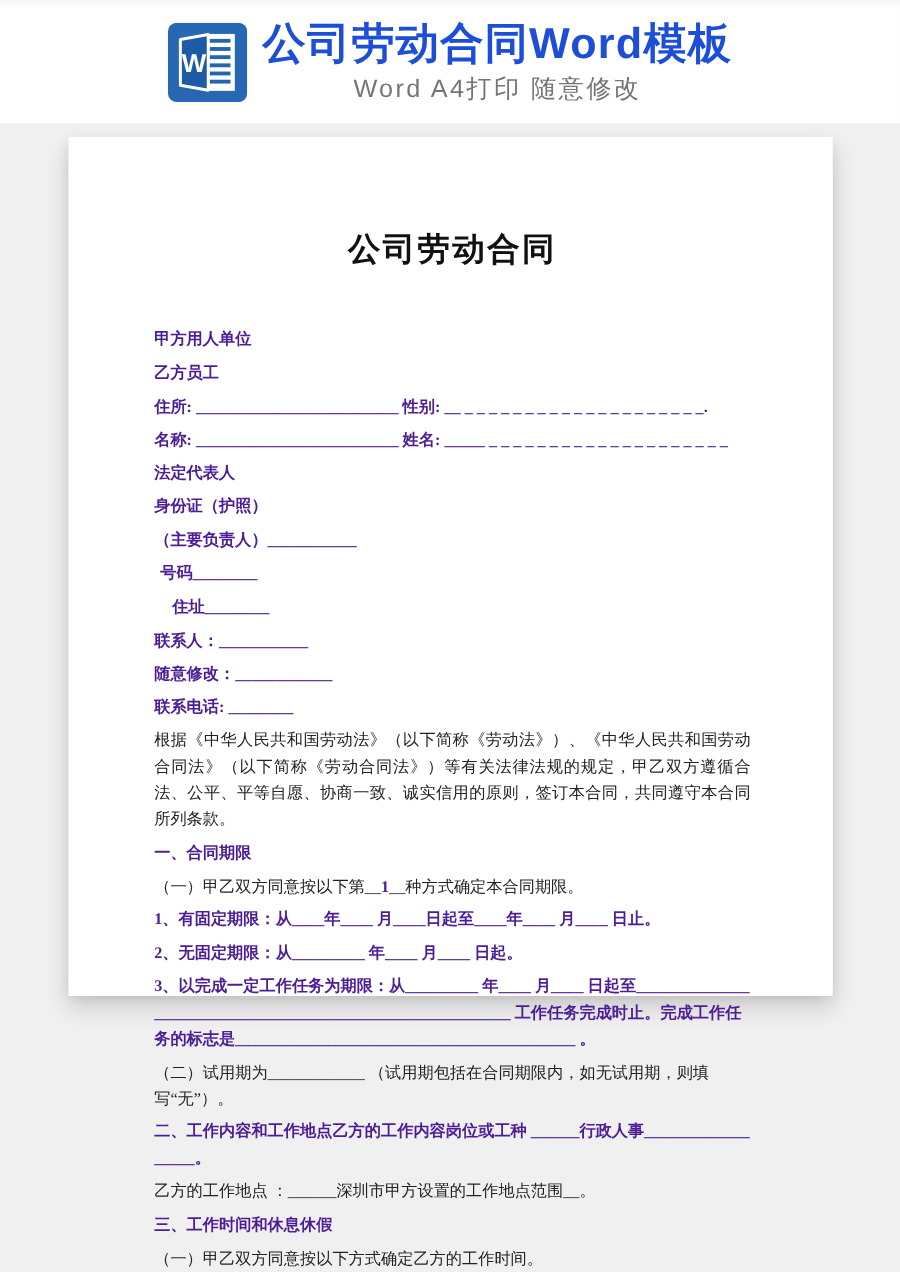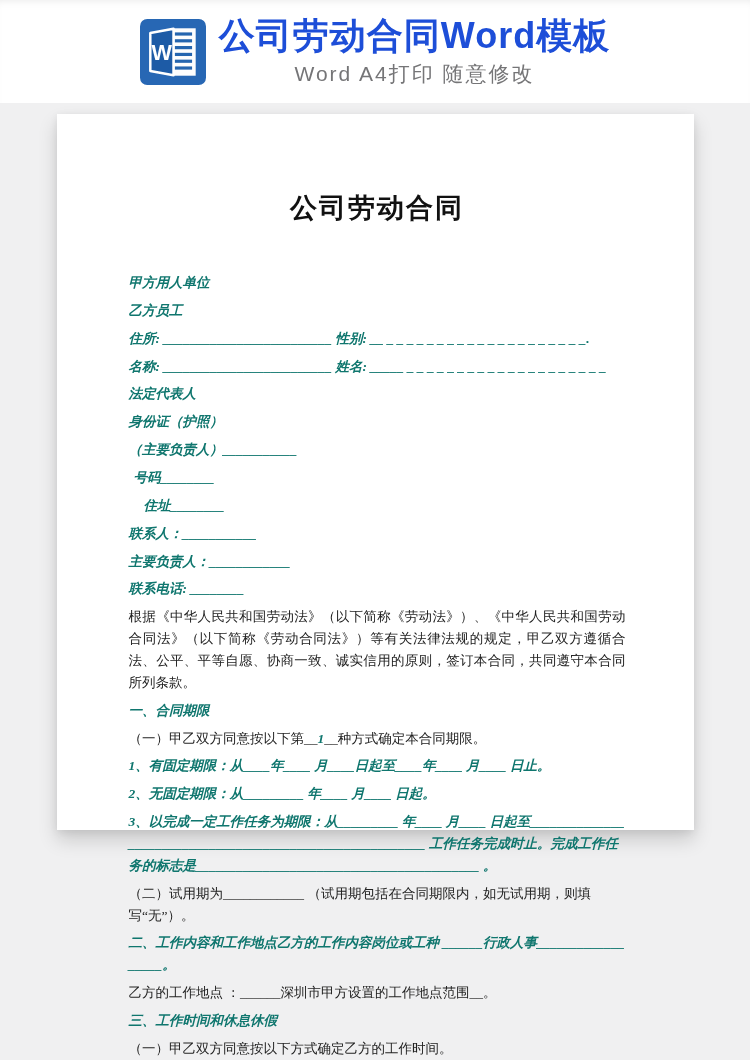--- a/index.html
+++ b/index.html
@@ -37,21 +37,21 @@
     padding: 58px 68px 40px 72px;
     box-shadow: 0 10px 18px rgba(0,0,0,0.16), 0 2px 8px rgba(0,0,0,0.07);
     color: #222222;
     font-size: 13.5px;
   }
   .doc-title {
     text-align: center; font-size: 27px; font-weight: 700; color: #111;
     letter-spacing: 2px; margin: 18px 0 46px 0;
   }
   .paper p { line-height: 1.62; margin: 0 0 6px 0; word-break: break-all; }
-  .b { font-weight: 700; color: #0f766e; font-style: italic; }
+  .b { font-weight: 700; color: #4c1d95; }
   .ind-sm { padding-left: 5px; }
   .ind { padding-left: 15px; }
   .justify { text-align: justify; }
 </style>
 </head>
 <body>
 
 <div class="header">
   <div class="logo">
     <svg viewBox="0 0 64 64" width="66" height="66" aria-hidden="true">
@@ -82,21 +82,21 @@
     <p class="b">甲方用人单位</p>
     <p class="b">乙方员工</p>
     <p class="b">住所: _________________________ 性别: __ _ _ _ _ _ _ _ _ _ _ _ _ _ _ _ _ _ _ _ _.</p>
     <p class="b">名称: _________________________ 姓名: _____ _ _ _ _ _ _ _ _ _ _ _ _ _ _ _ _ _ _ _ _</p>
     <p class="b">法定代表人</p>
     <p class="b">身份证（护照）</p>
     <p class="b">（主要负责人）___________</p>
     <p class="b ind-sm">号码________</p>
     <p class="b ind">住址________</p>
     <p class="b">联系人：___________</p>
-    <p class="b">主要负责人：____________</p>
+    <p class="b">随意修改：____________</p>
     <p class="b">联系电话: ________</p>
 
     <p class="justify">根据《中华人民共和国劳动法》（以下简称《劳动法》）、《中华人民共和国劳动合同法》（以下简称《劳动合同法》）等有关法律法规的规定，甲乙双方遵循合法、公平、平等自愿、协商一致、诚实信用的原则，签订本合同，共同遵守本合同所列条款。</p>
 
     <p class="b">一、合同期限</p>
     <p><span>（一）甲乙双方同意按以下第__</span><span class="b">1</span><span>__种方式确定本合同期限。</span></p>
     <p class="b">1、有固定期限：从____年____ 月____日起至____年____ 月____ 日止。</p>
     <p class="b">2、无固定期限：从_________ 年____ 月____ 日起。</p>
     <p class="b">3、以完成一定工作任务为期限：从_________ 年____ 月____ 日起至__________________________________________________________ 工作任务完成时止。完成工作任务的标志是__________________________________________ 。</p>
     <p>（二）试用期为____________ （试用期包括在合同期限内，如无试用期，则填写“无”）。</p>

